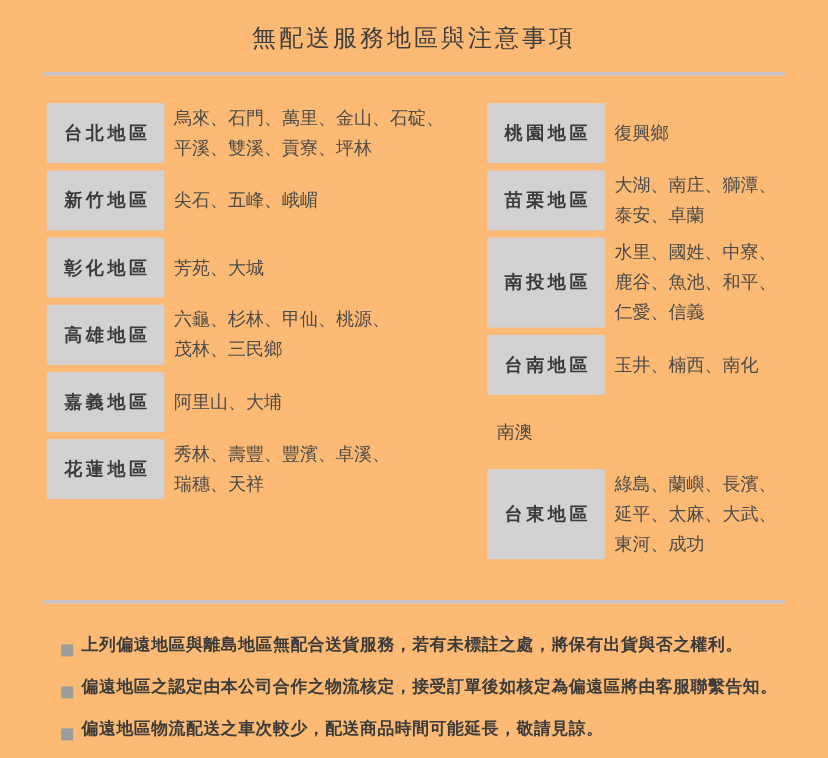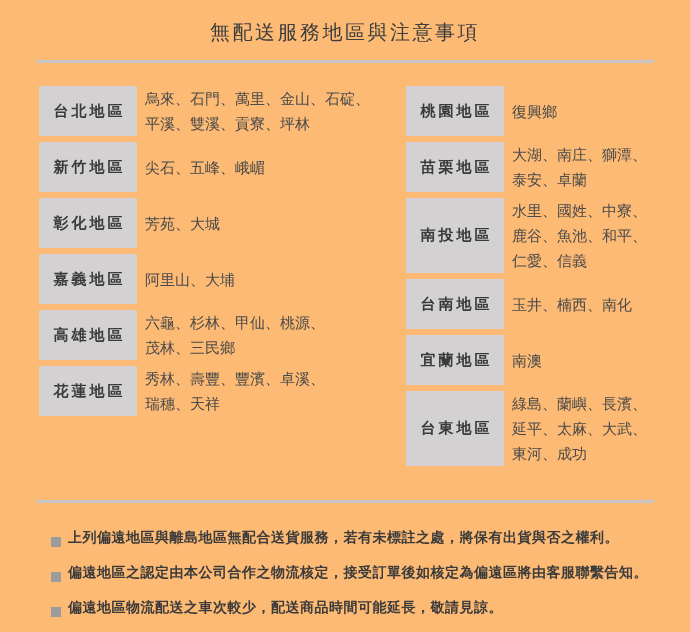--- a/index.html
+++ b/index.html
@@ -47,27 +47,27 @@
       </div>
       <div class="row">
         <div class="region-label">新竹地區</div>
         <div class="region-items">尖石、五峰、峨嵋</div>
       </div>
       <div class="row">
         <div class="region-label">彰化地區</div>
         <div class="region-items">芳苑、大城</div>
       </div>
       <div class="row">
-        <div class="region-label">嘉義地區</div>
-        <div class="region-items">阿里山、大埔</div>
-      </div>
-      <div class="row">
         <div class="region-label">高雄地區</div>
         <div class="region-items">六龜、杉林、甲仙、桃源、
 茂林、三民鄉</div>
+      </div>
+      <div class="row">
+        <div class="region-label">嘉義地區</div>
+        <div class="region-items">阿里山、大埔</div>
       </div>
       <div class="row">
         <div class="region-label">花蓮地區</div>
         <div class="region-items">秀林、壽豐、豐濱、卓溪、
 瑞穗、天祥</div>
       </div>
     </div>
 
     <div class="col-right">
       <div class="row">
@@ -83,21 +83,20 @@
         <div class="region-label">南投地區</div>
         <div class="region-items">水里、國姓、中寮、
 鹿谷、魚池、和平、
 仁愛、信義</div>
       </div>
       <div class="row">
         <div class="region-label">台南地區</div>
         <div class="region-items">玉井、楠西、南化</div>
       </div>
       <div class="row">
-        <div class="region-label">宜蘭地區</div>
         <div class="region-items">南澳</div>
       </div>
       <div class="row">
         <div class="region-label">台東地區</div>
         <div class="region-items">綠島、蘭嶼、長濱、
 延平、太麻、大武、
 東河、成功</div>
       </div>
     </div>
 

